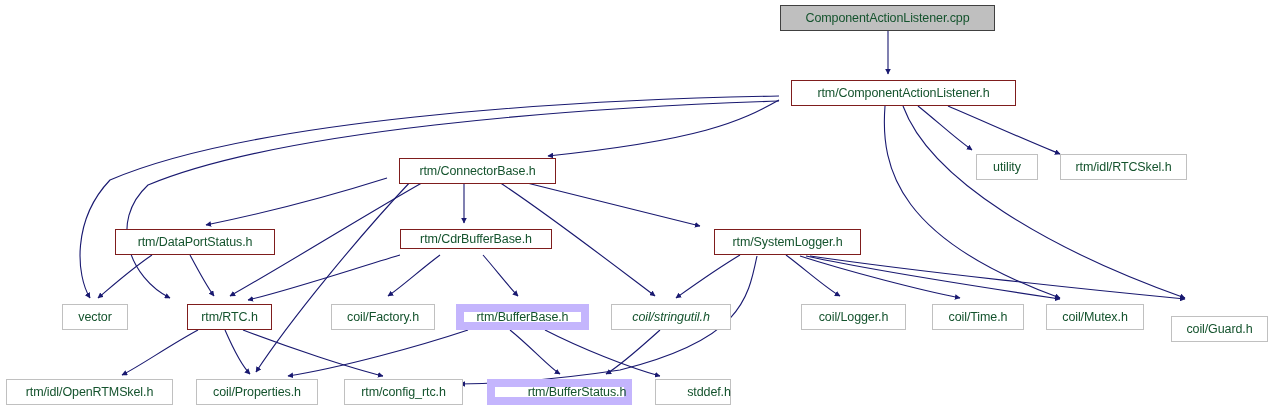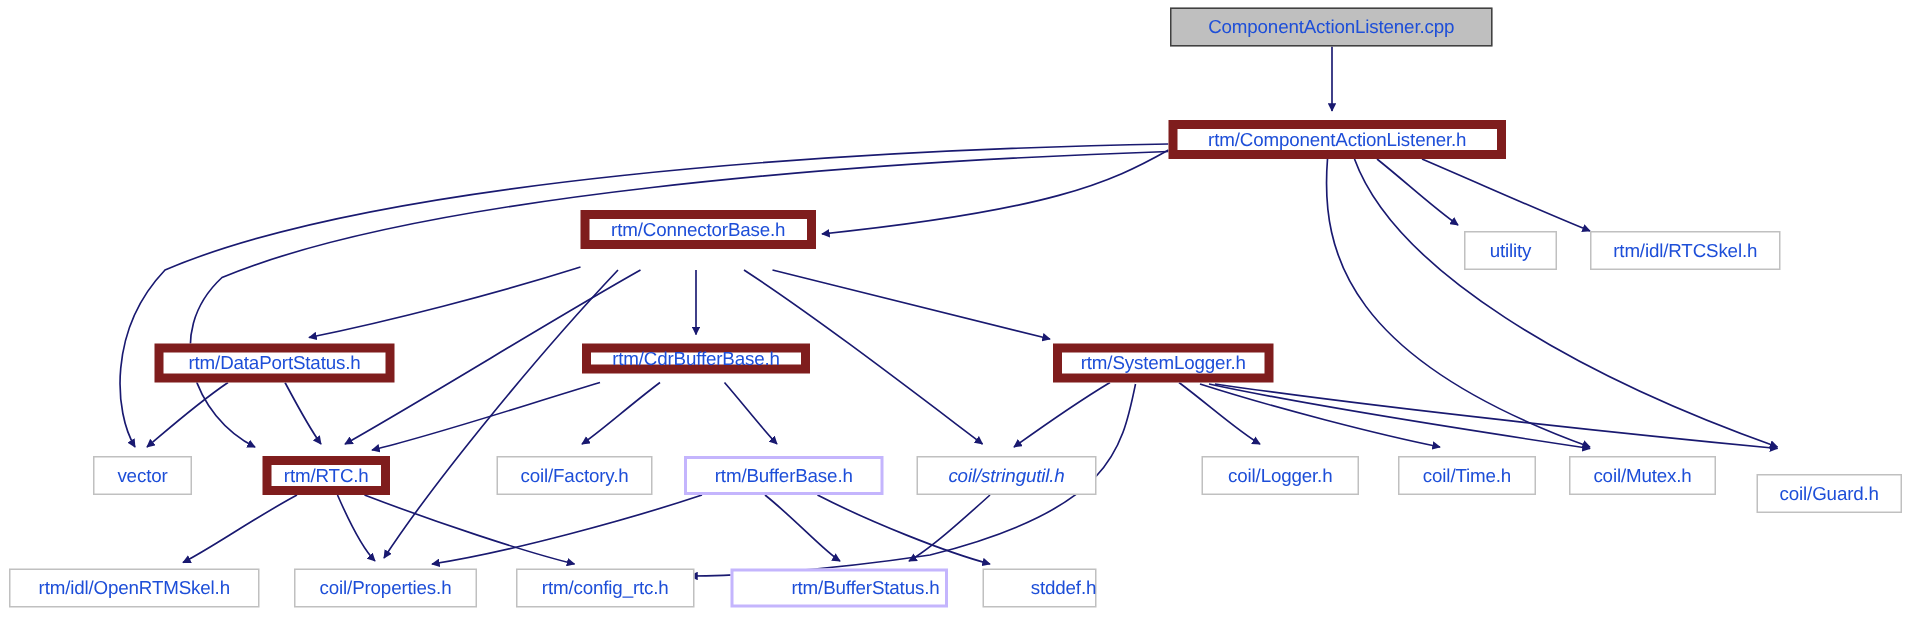--- a/index.html
+++ b/index.html
@@ -29,30 +29,31 @@
   }
   .node-box {
     position: absolute;
     box-sizing: border-box;
     display: flex;
     align-items: center;
     justify-content: center;
     white-space: nowrap;
     background: #ffffff;
     border: 1px solid #c0c0c0;
-    color: #1d4ed8;
+    color: #14532d;
     font-size: 12.5px;
     line-height: 1;
     letter-spacing: -0.1px;
   }
   .node-box.linked {
-    border: 6px solid #7f1d1d;
+    border: 1px solid #7f1d1d;
+    margin-left: 12px;
   }
   .node-box.bold {
-    border: 2px solid #c4b5fd;
+    border: 8px solid #c4b5fd;
   }
   .node-box.root {
     background: #bfbfbf;
     border: 1px solid #404040;
   }
 </style>
 </head>
 <body>
 
 <div id="graph-root">
@@ -97,21 +98,21 @@
         <path class="edge-path" d="M 660,330 C 640,348 620,366 606,374" marker-end="url(#arrow)"></path>
       </g>
   </svg>
   <div id="nodes-layer">
       <div class="node-box root" style="left: 780px; top: 5px; width: 215px; height: 26px;">
         <span>ComponentActionListener.cpp</span>
       </div>
       <div class="node-box linked" style="left: 779px; top: 80px; width: 225px; height: 26px;">
         <span>rtm/ComponentActionListener.h</span>
       </div>
-      <div class="node-box linked" style="left: 387px; top: 140px; width: 157px; height: 26px;">
+      <div class="node-box linked" style="left: 387px; top: 158px; width: 157px; height: 26px;">
         <span>rtm/ConnectorBase.h</span>
       </div>
       <div class="node-box " style="left: 976px; top: 154px; width: 62px; height: 26px; align-items: center;">
         <span>utility</span>
       </div>
       <div class="node-box " style="left: 1060px; top: 154px; width: 127px; height: 26px;">
         <span>rtm/idl/RTCSkel.h</span>
       </div>
       <div class="node-box linked" style="left: 103px; top: 229px; width: 160px; height: 26px;">
         <span>rtm/DataPortStatus.h</span>

